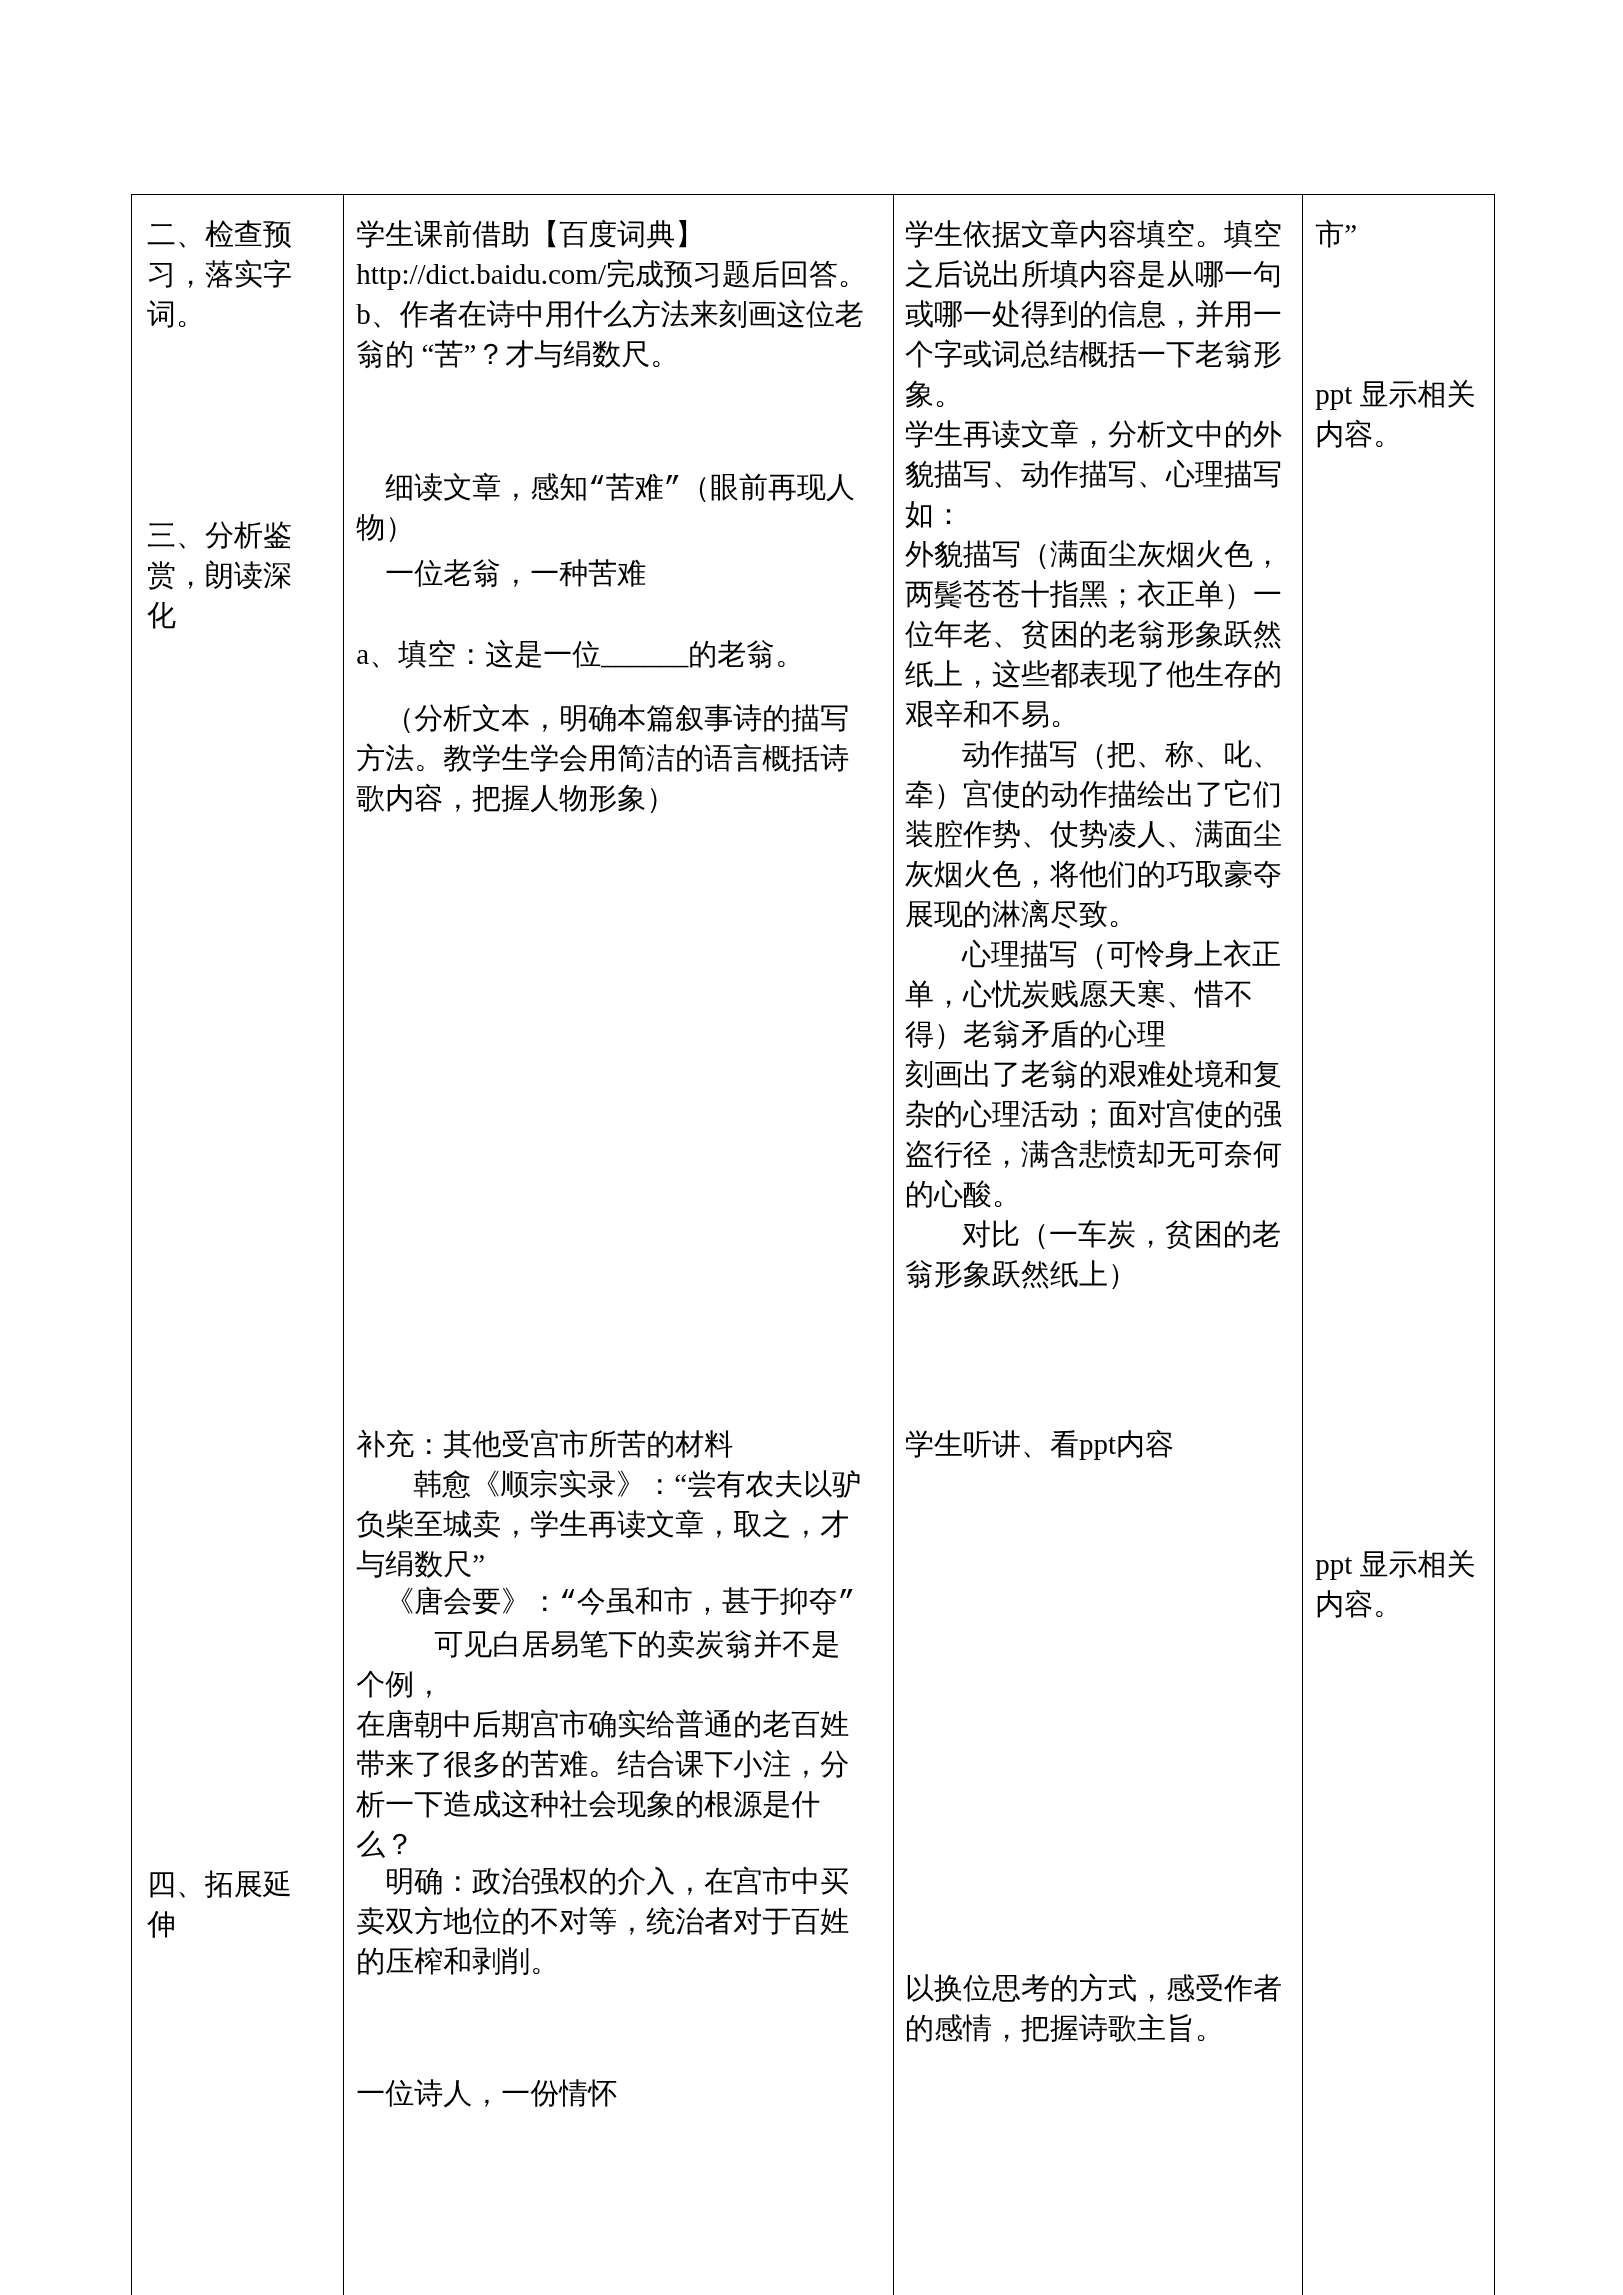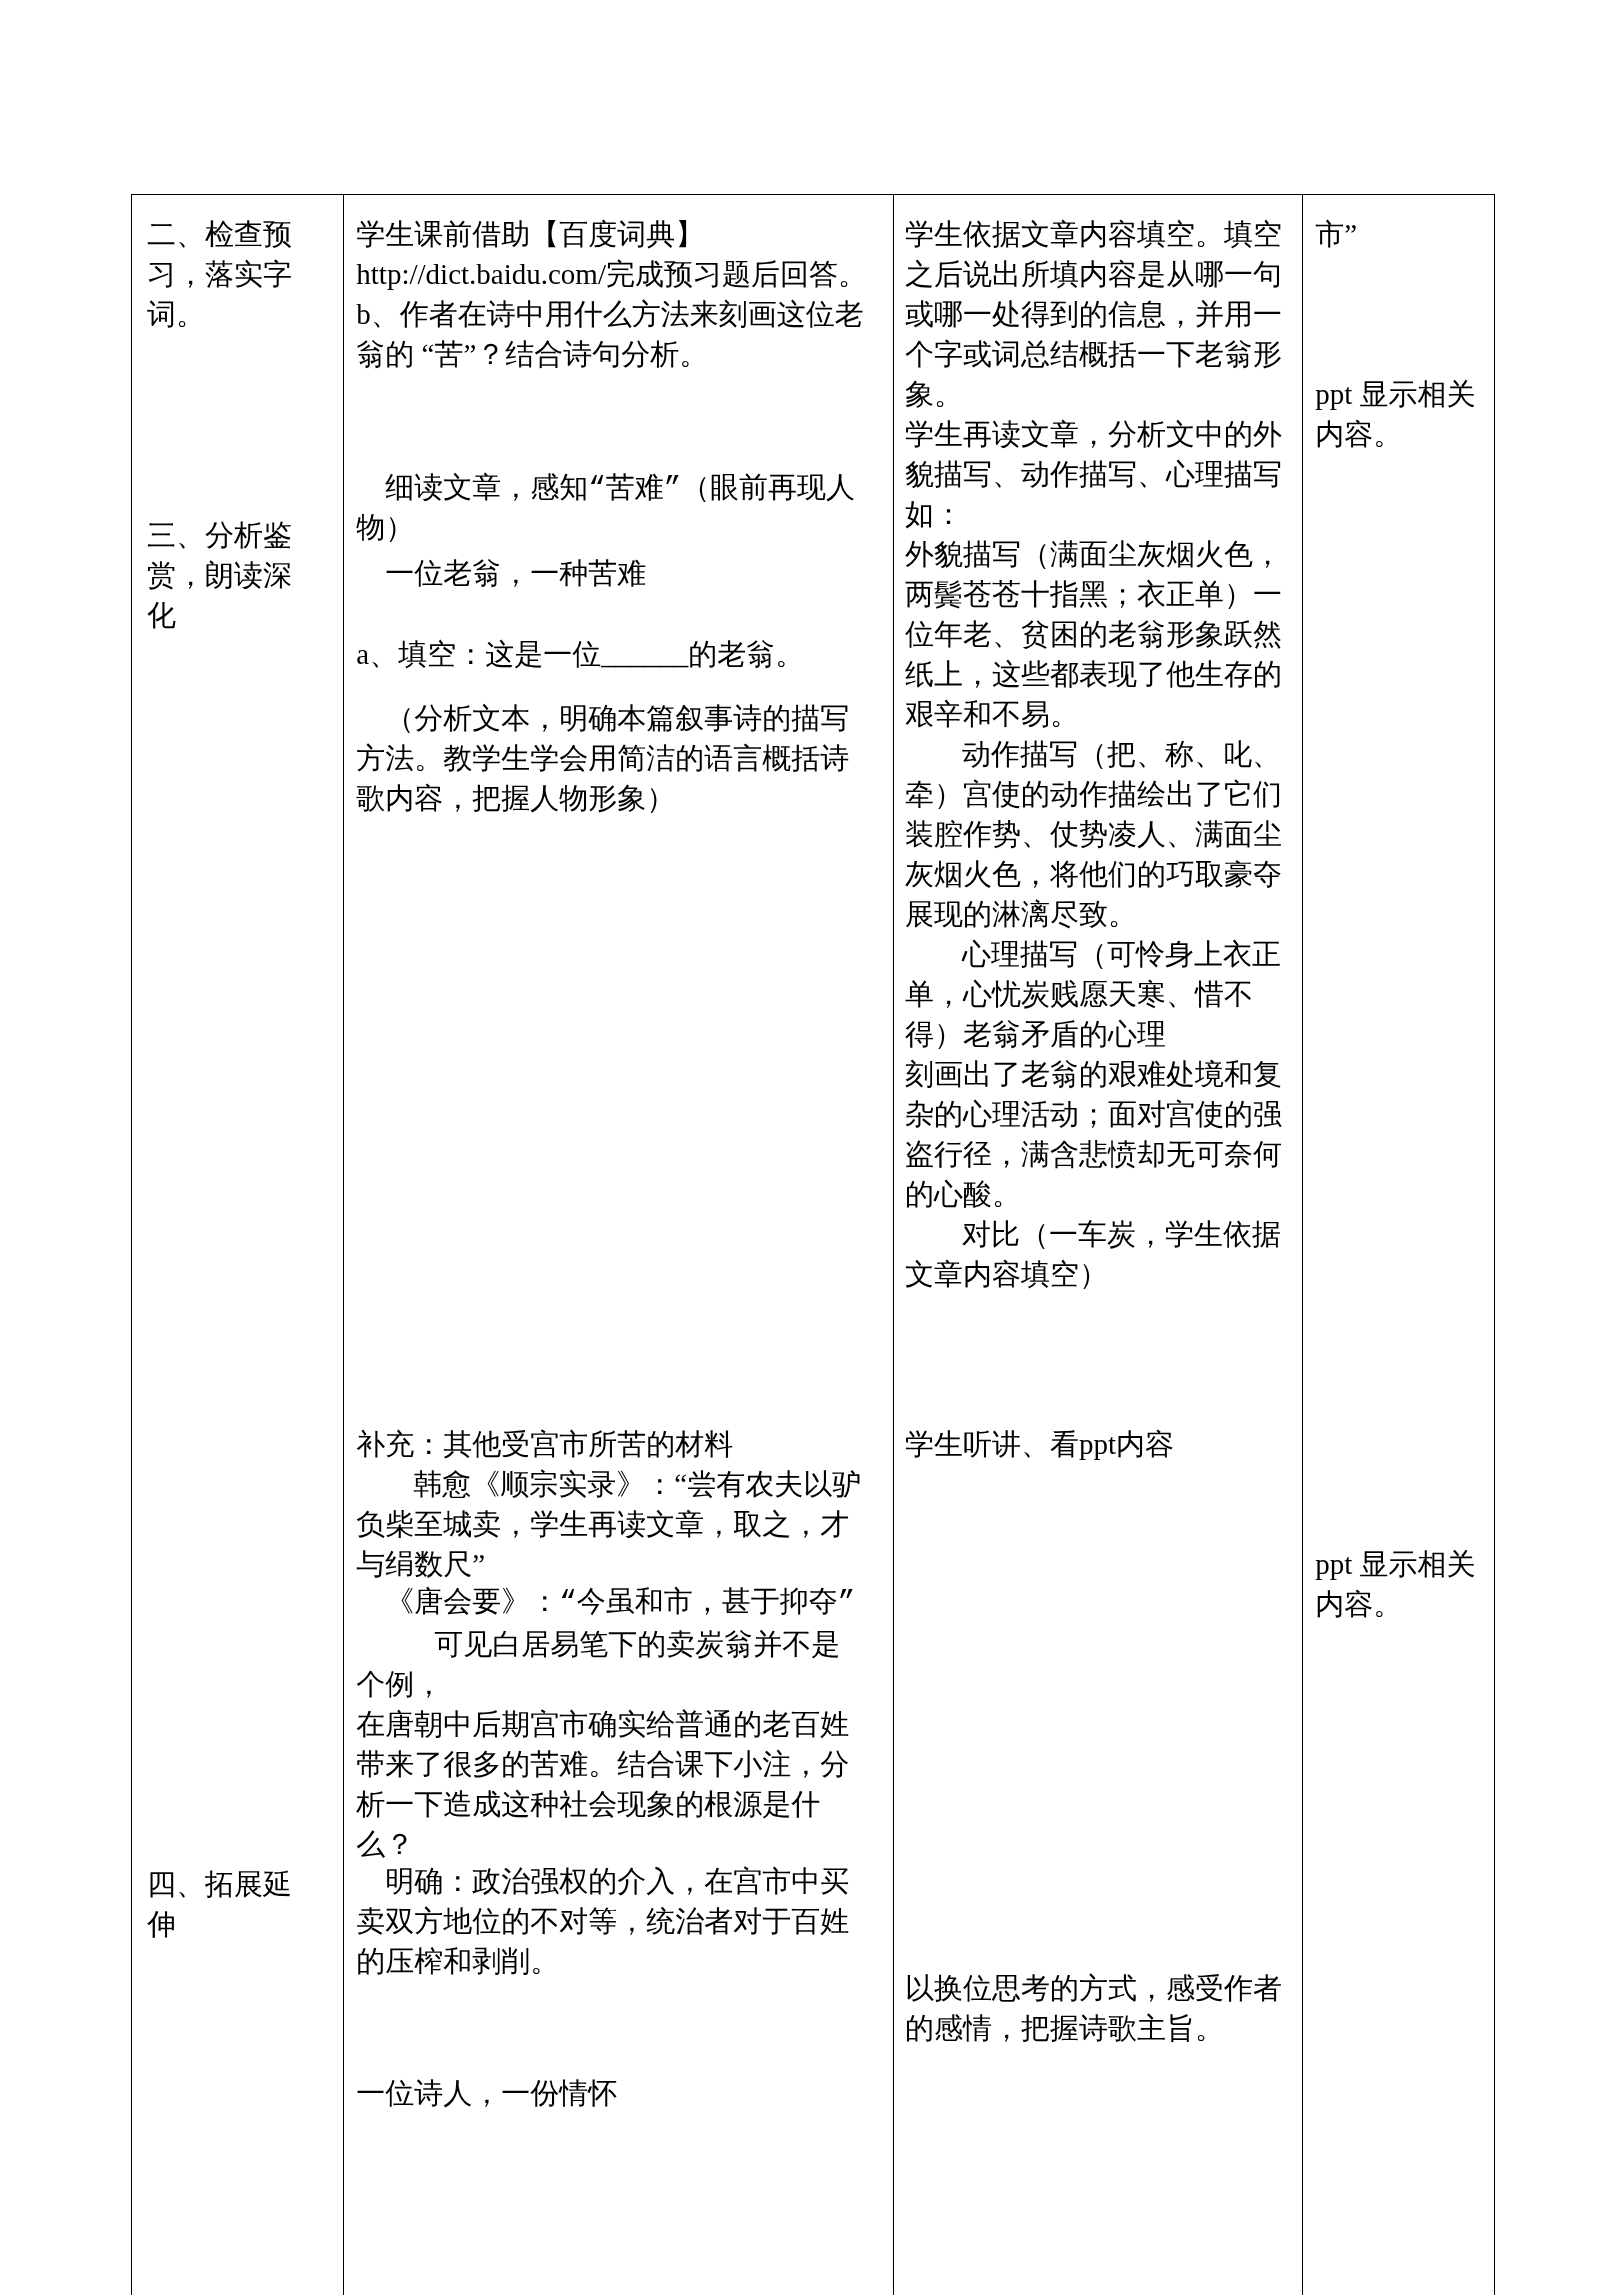--- a/index.html
+++ b/index.html
@@ -57,21 +57,21 @@
       <p>三、分析鉴赏，朗读深化</p>
     </div>
     <div class="blk" style="top:1669px">
       <p>四、拓展延伸</p>
     </div>
   </div>
 
   <div class="cell c2">
     <div class="blk" style="top:19px">
       <p>学生课前借助【百度词典】http://dict.baidu.com/完成预习题后回答。</p>
-      <p>b、作者在诗中用什么方法来刻画这位老翁的 “苦”？结合诗句分析。</p>
+      <p>b、作者在诗中用什么方法来刻画这位老翁的 “苦”？才与绢数尺。</p>
     </div>
     <div class="blk" style="top:275px">
       <p class="ind1">细读文章，感知“苦难”（眼前再现人物）</p>
     </div>
     <div class="blk" style="top:361px">
       <p class="ind1">一位老翁，一种苦难</p>
     </div>
     <div class="blk" style="top:439px">
       <p>a、填空：这是一位______的老翁。</p>
     </div>
@@ -92,21 +92,21 @@
   </div>
 
   <div class="cell c3">
     <div class="blk" style="top:19px">
       <p>学生依据文章内容填空。填空之后说出所填内容是从哪一句或哪一处得到的信息，并用一个字或词总结概括一下老翁形象。</p>
       <p>学生再读文章，分析文中的外貌描写、动作描写、心理描写如：</p>
       <p>外貌描写（满面尘灰烟火色，两鬓苍苍十指黑；衣正单）一位年老、贫困的老翁形象跃然纸上，这些都表现了他生存的艰辛和不易。</p>
       <p class="ind2">动作描写（把、称、叱、牵）宫使的动作描绘出了它们装腔作势、仗势凌人、满面尘灰烟火色，将他们的巧取豪夺展现的淋漓尽致。</p>
       <p class="ind2">心理描写（可怜身上衣正单，心忧炭贱愿天寒、惜不得）老翁矛盾的心理</p>
       <p>刻画出了老翁的艰难处境和复杂的心理活动；面对宫使的强盗行径，满含悲愤却无可奈何的心酸。</p>
-      <p class="ind2">对比（一车炭，学生依据文章内容填空）</p>
+      <p class="ind2">对比（一车炭，贫困的老翁形象跃然纸上）</p>
     </div>
     <div class="blk" style="top:1229px">
       <p>学生听讲、看ppt内容</p>
     </div>
     <div class="blk" style="top:1773px">
       <p>以换位思考的方式，感受作者的感情，把握诗歌主旨。</p>
     </div>
   </div>
 
   <div class="cell c4">

